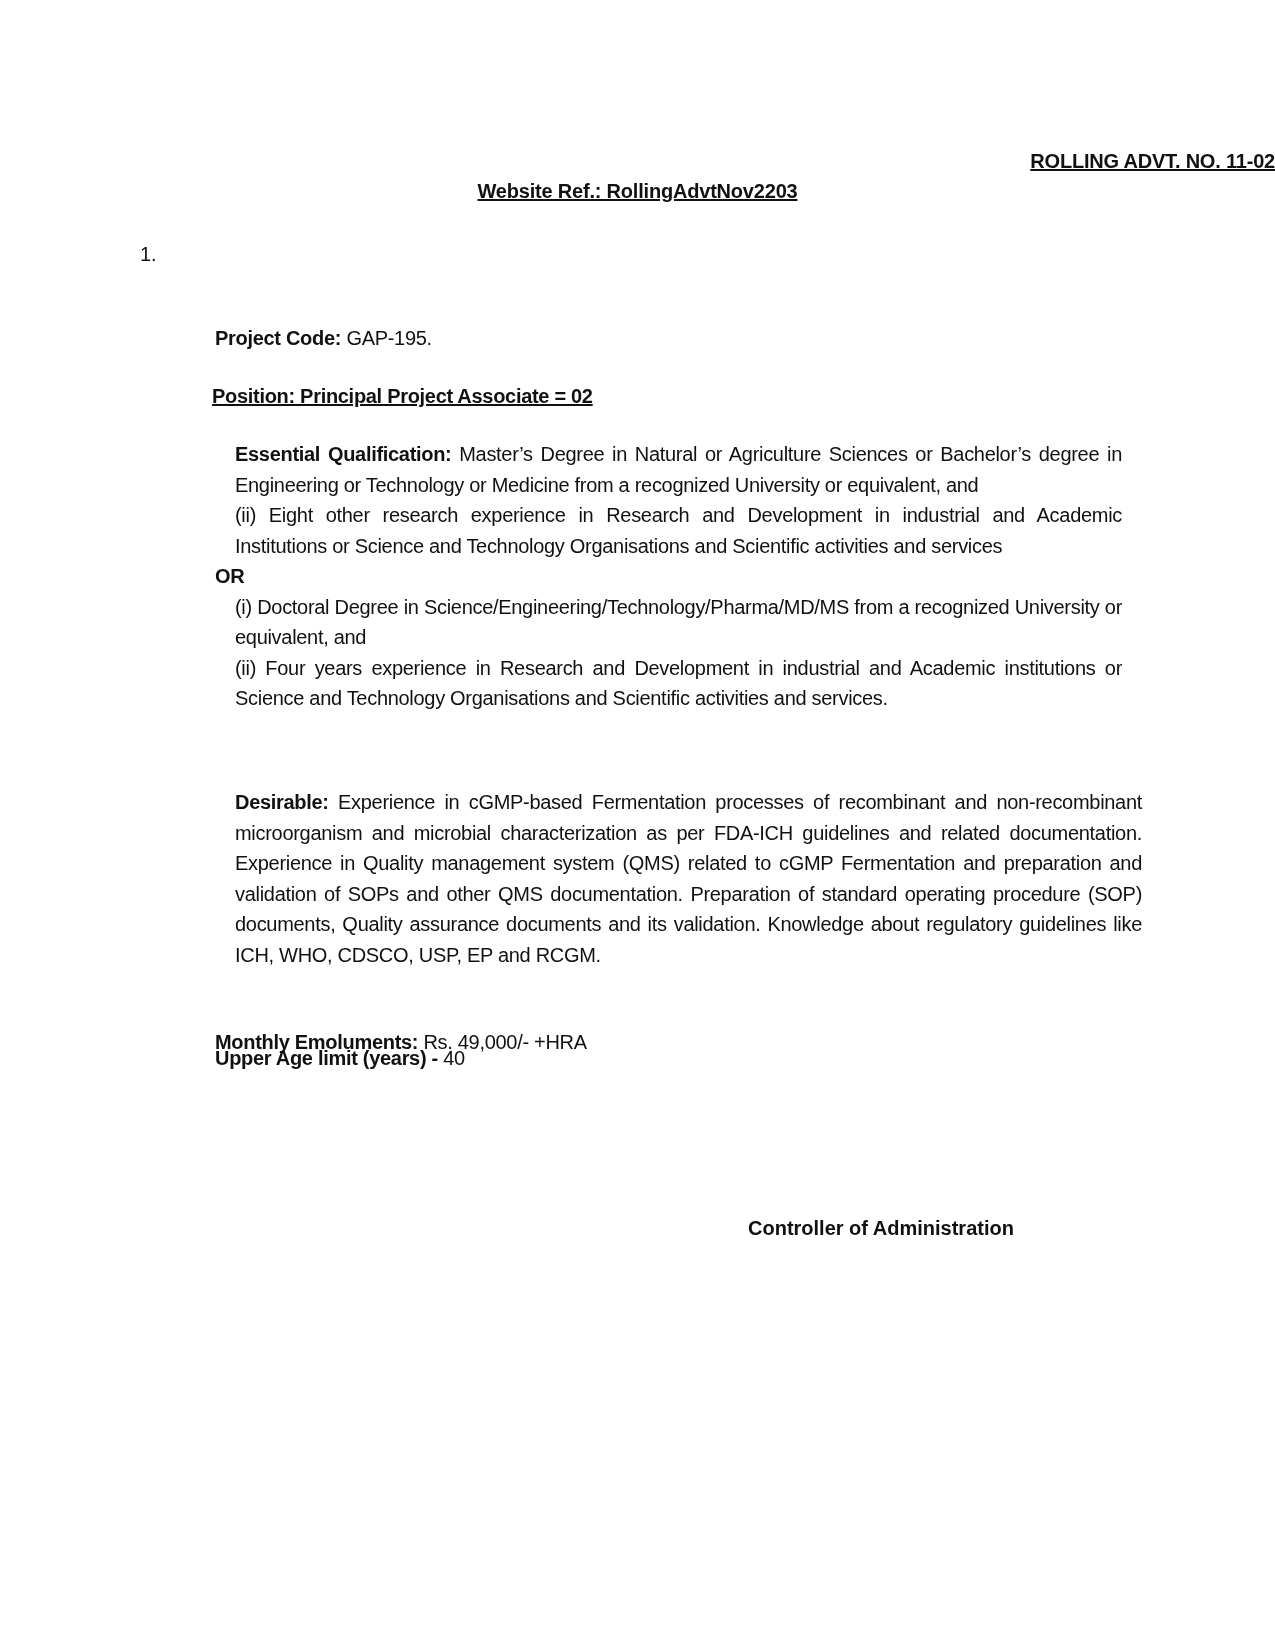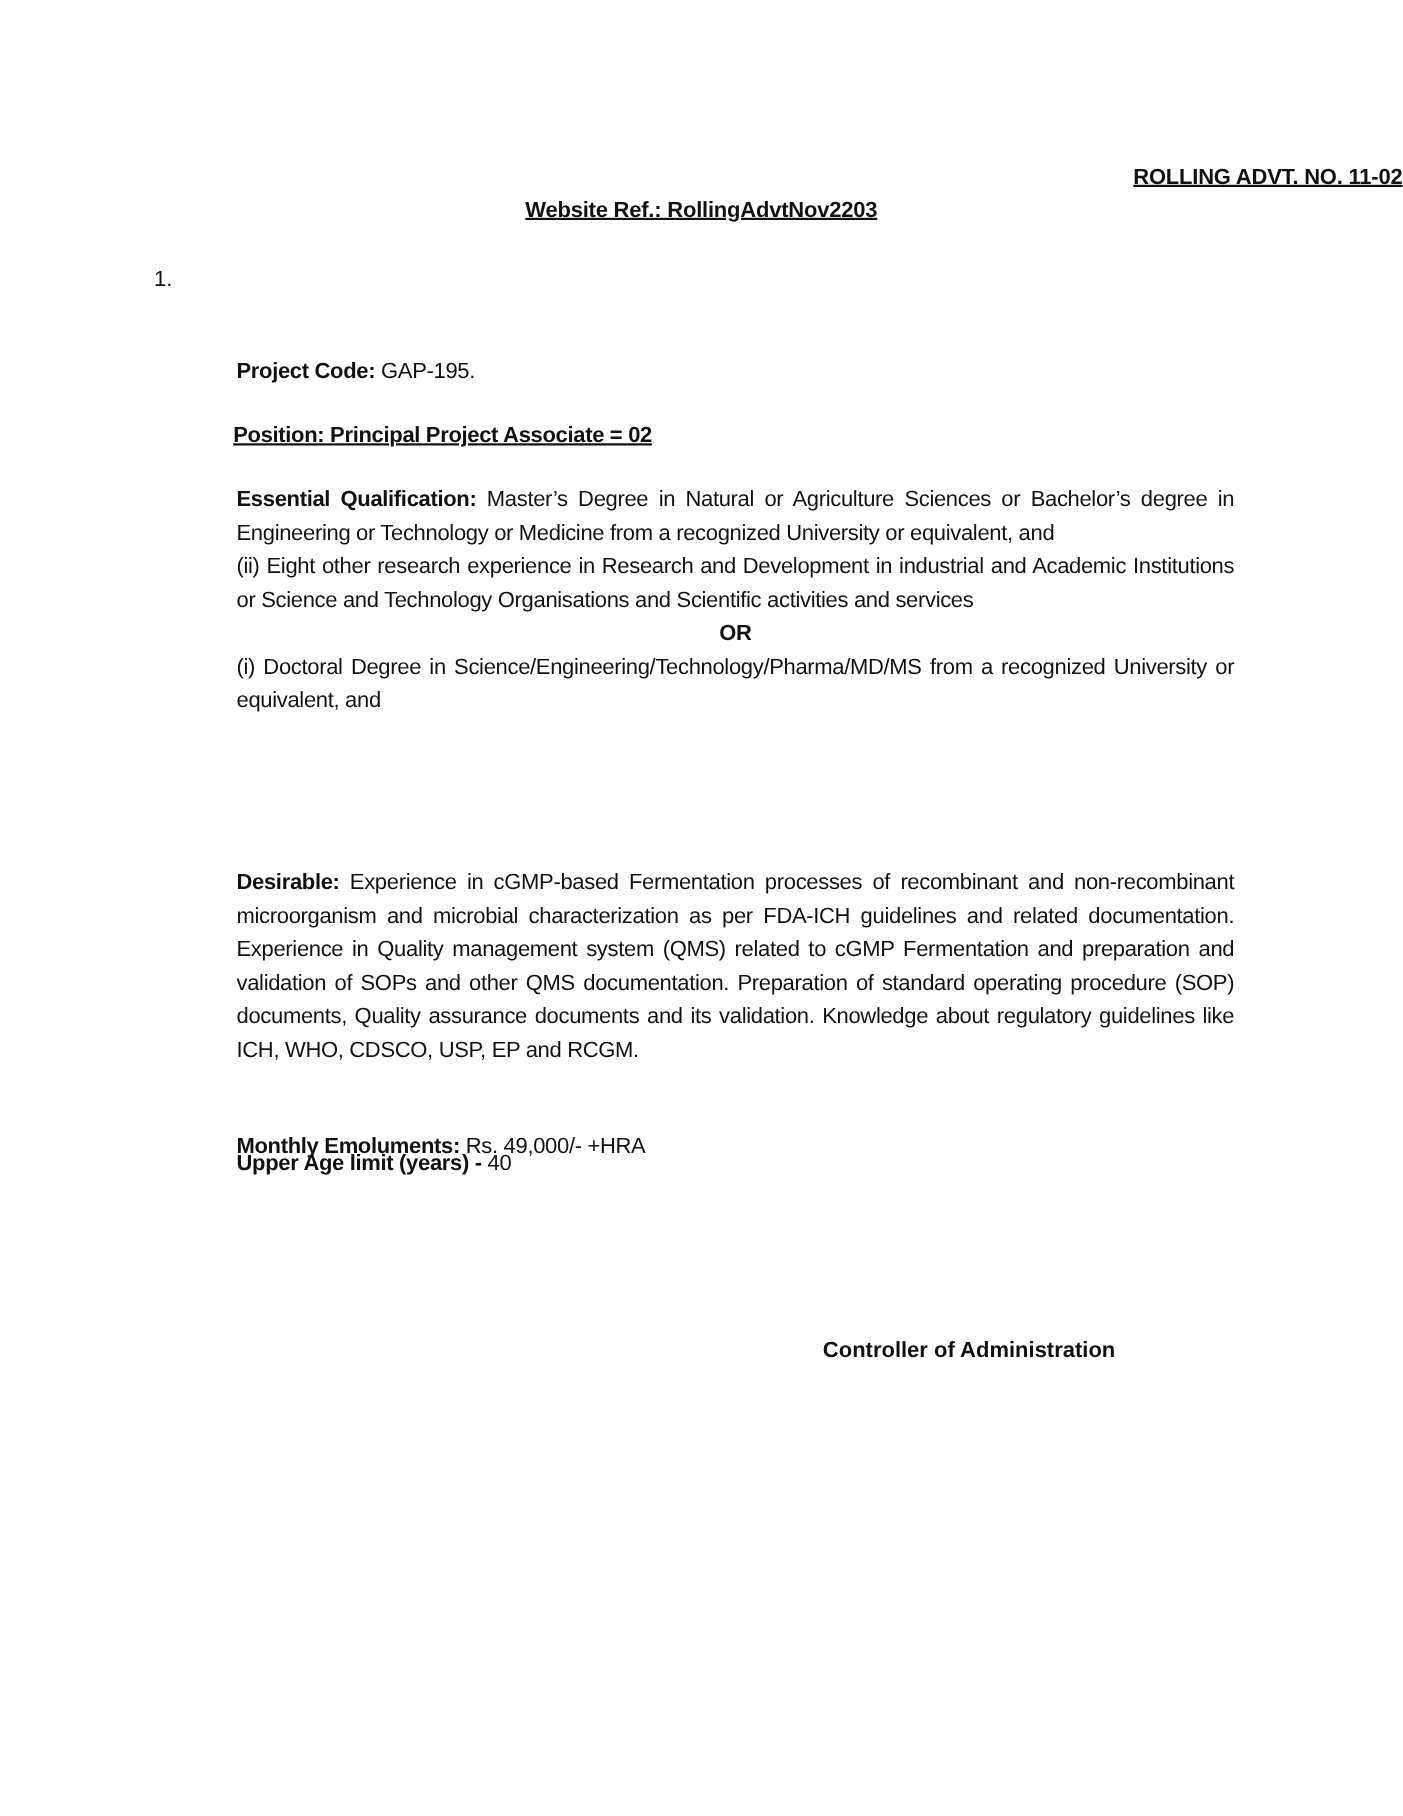--- a/index.html
+++ b/index.html
@@ -12,24 +12,24 @@
       position: absolute; left: 0; width: 1275px; text-align: center;
       font-weight: bold; font-size: 20px; text-decoration: underline;
       letter-spacing: -0.2px;
     }
     .num { position: absolute; left: 140px; top: 243px; font-size: 20px; }
     .block {
       position: absolute; left: 215px; width: 907px;
       font-size: 20px; line-height: 30.5px;
       letter-spacing: -0.3px;
     }
-    .just { text-align: justify; text-align-last: left; }
+    .just { text-align: justify; text-align-last: left; margin-left: 20px; }
     .b { font-weight: bold; }
     .u { text-decoration: underline; }
-    .or { text-align: center; font-weight: bold; }
+    .or { font-weight: bold; }
     .sig { position: absolute; left: 748px; top: 1217px; font-size: 20px; font-weight: bold; }
   </style>
 </head>
 <body>
 
 <div class="page">
 
   <div class="hdr" style="top:150px;text-align:right;">ROLLING ADVT. NO. 11-02</div>
   <div class="hdr" style="top:180px;">Website Ref.: RollingAdvtNov2203</div>
 
@@ -42,20 +42,21 @@
 
   <div class="block b u" style="top:381px; left:212px;">Position: Principal Project Associate = 02</div>
 
   <div class="block" style="top:439px;">
     <div class="just">
       <span class="b">Essential Qualification:</span><span> Master’s Degree in Natural or Agriculture Sciences or Bachelor’s degree in Engineering or Technology or Medicine from a recognized University or equivalent, and</span>
     </div>
     <div class="just">(ii) Eight other research experience in Research and Development in industrial and Academic Institutions or Science and Technology Organisations and Scientific activities and services</div>
     <div class="or">OR</div>
     <div class="just">(i) Doctoral Degree in Science/Engineering/Technology/Pharma/MD/MS from a recognized University or equivalent, and</div>
+    <div class="just">(ii) Four years experience in Research and Development in industrial and Academic institutions or Science and Technology Organisations and Scientific activities and services.</div>
   </div>
 
   <div class="block just" style="top:787px;">
     <span class="b">Desirable:</span><span> Experience in cGMP-based Fermentation processes of recombinant and non-recombinant microorganism and microbial characterization as per FDA-ICH guidelines and related documentation. Experience in Quality management system (QMS) related to cGMP Fermentation and preparation and validation of SOPs and other QMS documentation. Preparation of standard operating procedure (SOP) documents, Quality assurance documents and its validation. Knowledge about regulatory guidelines like ICH, WHO, CDSCO, USP, EP and RCGM.</span>
   </div>
 
   <div class="block" style="top:1019px;margin-top:24px;">
     <span class="b">Upper Age limit (years) -</span><span> 40</span>
   </div>
 

